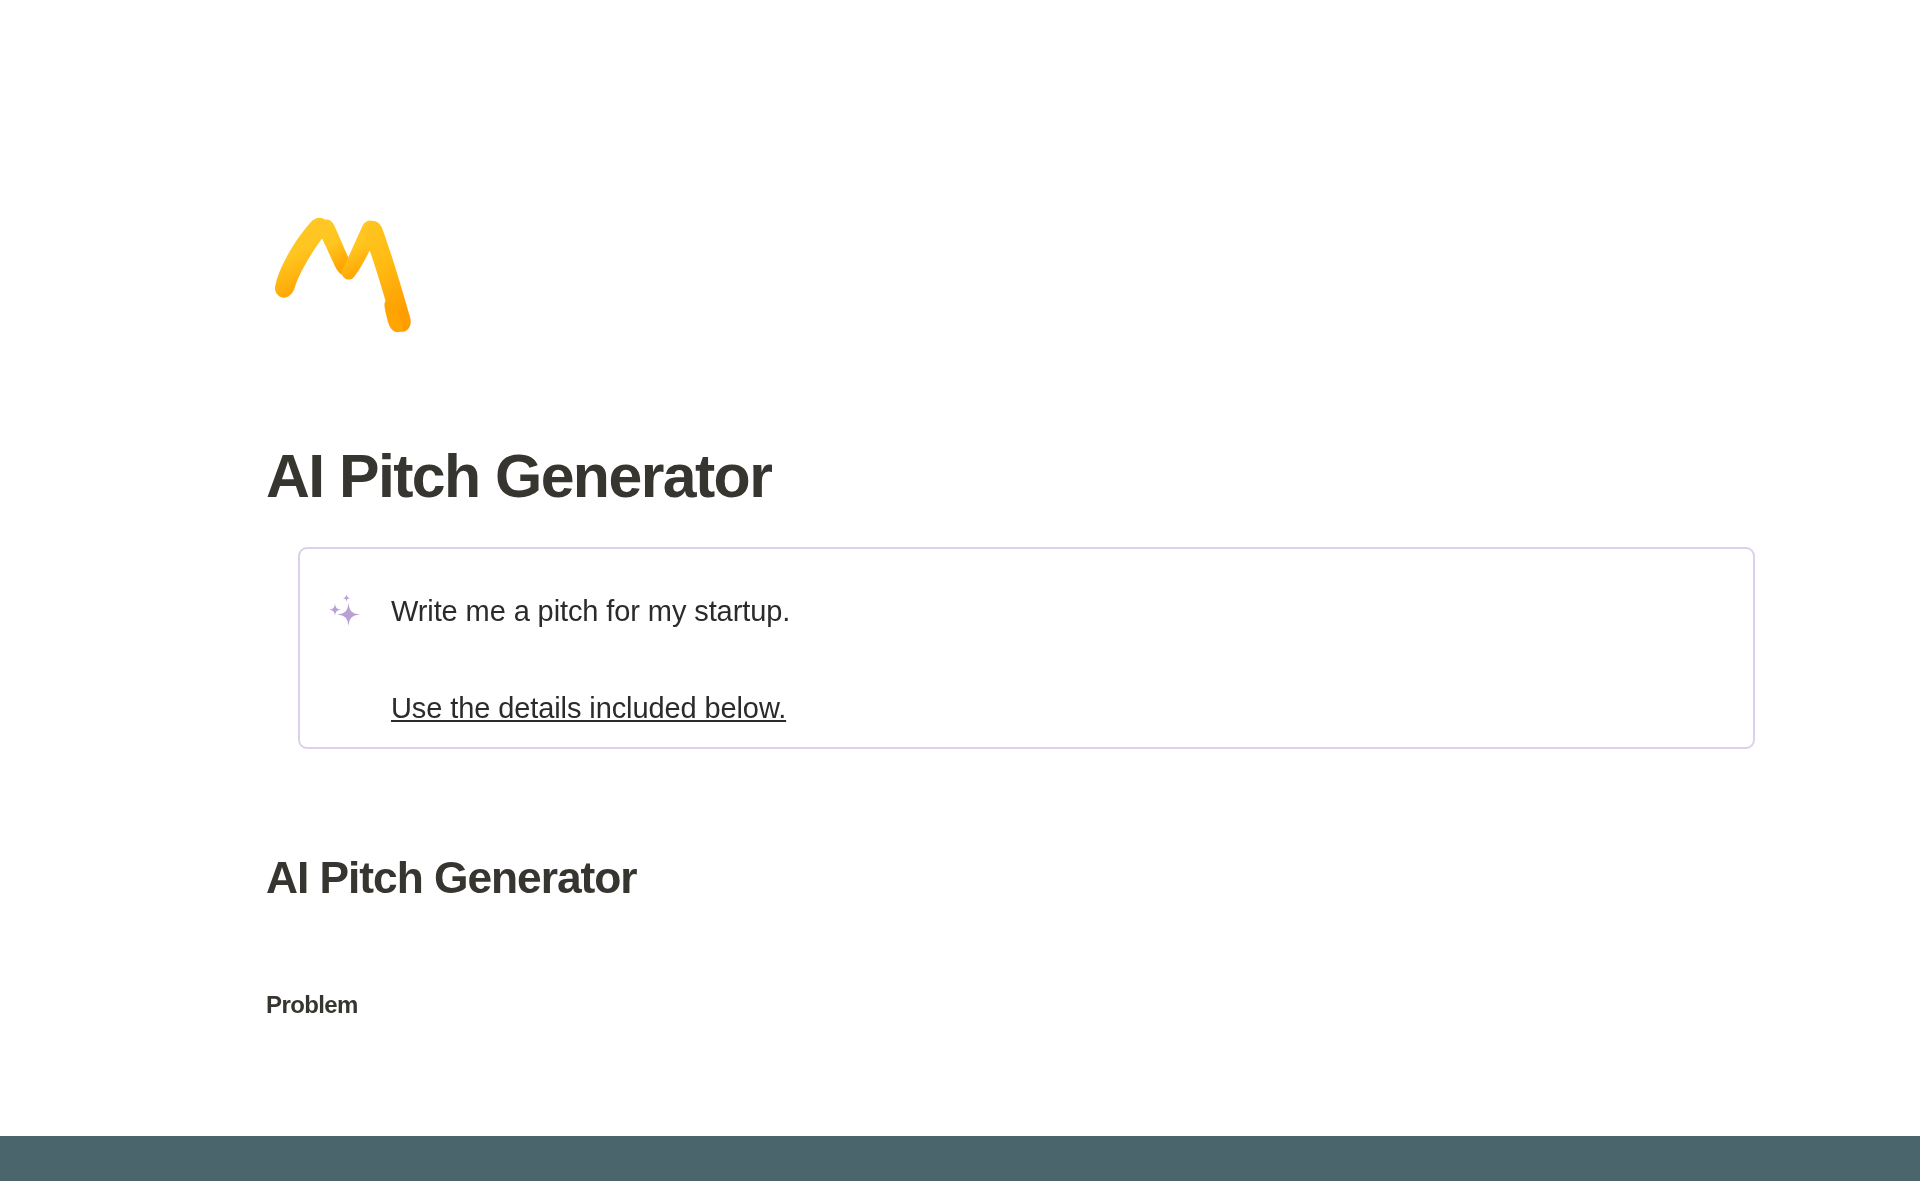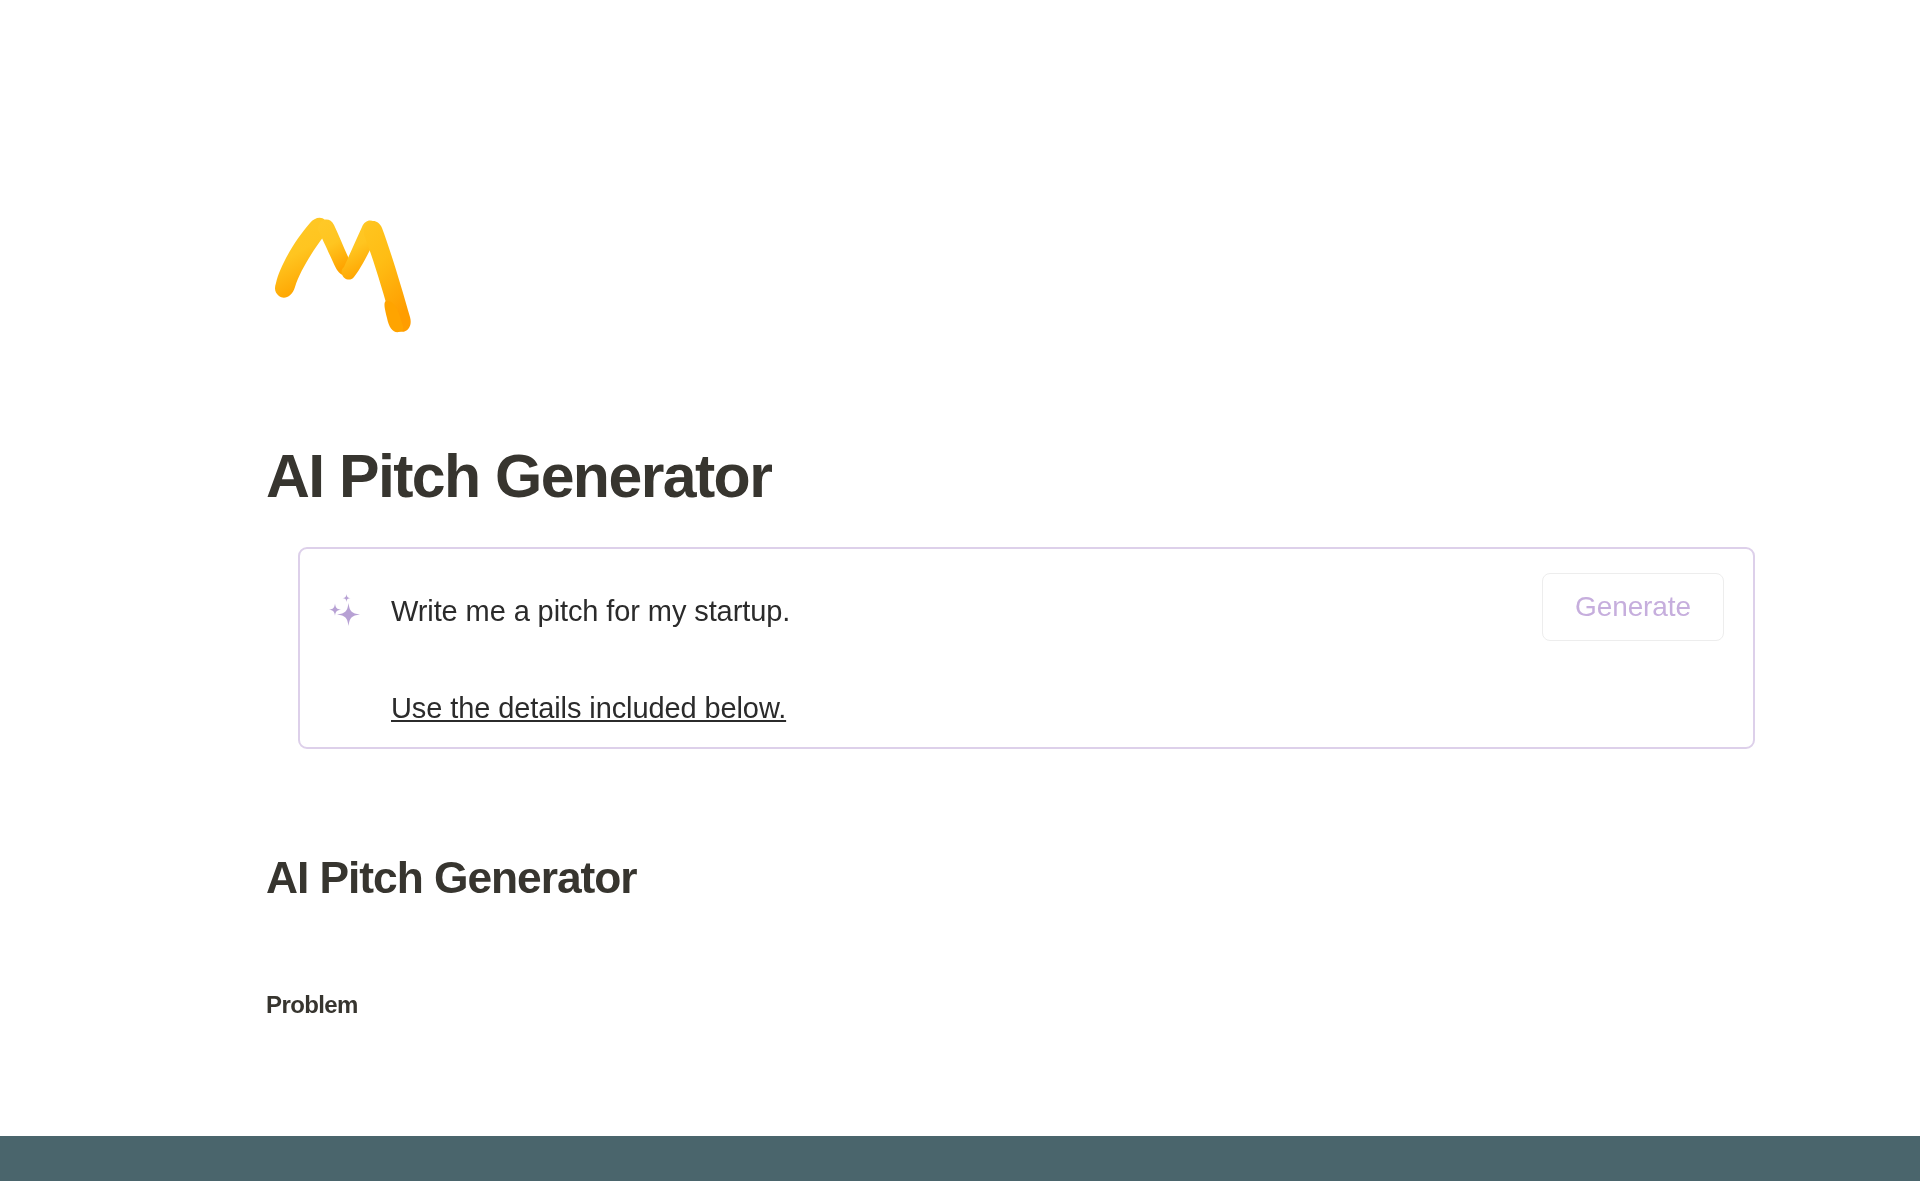--- a/index.html
+++ b/index.html
@@ -213,21 +213,20 @@
           <path d="M10 12.5 C 10.6 17, 11.7 18.1, 16 18.7 C 11.7 19.3, 10.6 20.4, 10 24.8 C 9.4 20.4, 8.3 19.3, 4 18.7 C 8.3 18.1, 9.4 17, 10 12.5 Z" fill="#B7A1D4"></path>
 
           <path d="M21.5 3 C 21.9 6, 22.6 6.7, 25.5 7.1 C 22.6 7.5, 21.9 8.2, 21.5 11.2 C 21.1 8.2, 20.4 7.5, 17.5 7.1 C 20.4 6.7, 21.1 6, 21.5 3 Z" fill="#B7A1D4"></path>
         </svg>
       </span>
 
       <div class="prompt-line-1">Write me a pitch for my startup.</div>
 
       <div class="prompt-line-2">Use the details included below.</div>
 
-      <button class="generate-button">Generate</button>
     </div>
   </div>
 
   <h2 class="doc-title">AI Pitch Generator</h2>
 
   <h3 class="section-heading">Problem</h3>
 
 
   <div class="bottom-bar"></div>
 

